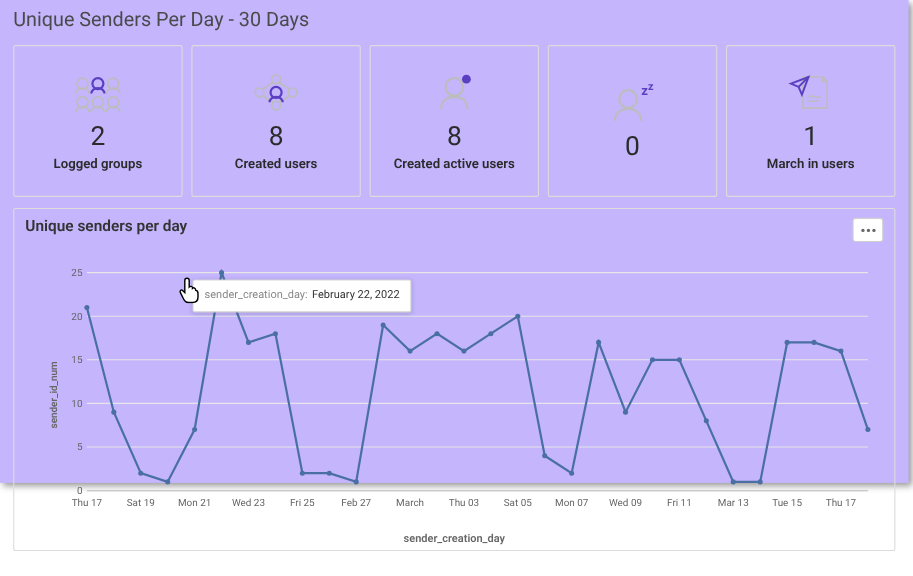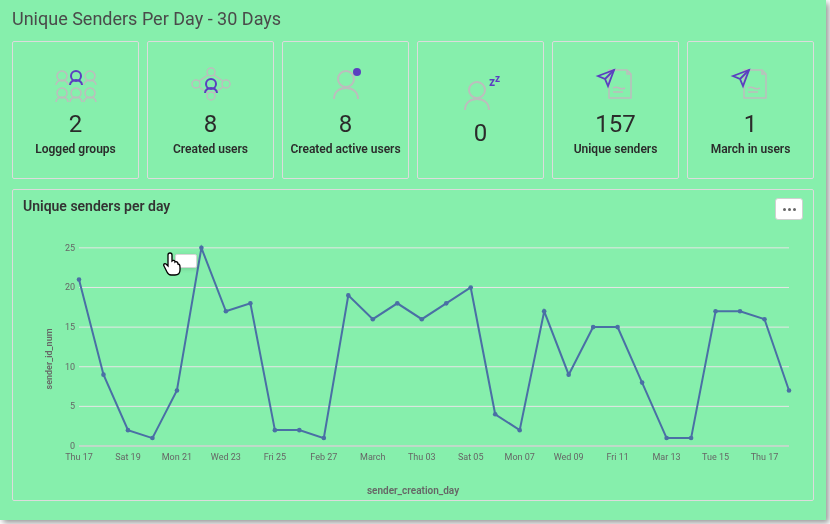--- a/index.html
+++ b/index.html
@@ -7,22 +7,22 @@
     font-family: -apple-system, BlinkMacSystemFont, "Segoe UI", Roboto, Arial, sans-serif;
     background: #fff;
     width: 830px;
     height: 524px;
     overflow: hidden;
     position: relative;
   }
   .page {
     padding: 8px 12px 12px 12px;
     width: 826px;
-    height: 520px;
-    background:#86efac;
+    height: 439px;
+    background:#c4b5fd;
     box-shadow: 3px 3px 6px rgba(0,0,0,0.4);
   }
   .title {
     font-size: 18px;
     color: #4a4a4a;
     font-weight: 400;
     margin-bottom: 12px;
   }
   .cards {
     display: flex;
@@ -222,38 +222,20 @@
             <circle cx="18" cy="16" r="8"></circle>
             <path d="M6 36c0-7 5-11 12-11s12 4 12 11"></path>
           </g>
           <text x="30" y="12" font-size="12" font-weight="700" fill="#5a3fc0">z</text>
           <text x="36" y="8" font-size="10" font-weight="700" fill="#5a3fc0">z</text>
         </svg>
       </div>
       <div class="value">0</div>
     </div>
 
-    <div class="card">
-      <div class="icon-wrap">
-        <svg width="42" height="36" viewBox="0 0 42 36">
-          <g fill="none" stroke="#bdbdbd" stroke-width="1.5">
-            <path d="M14 4h18l4 4v24H14z"></path>
-              <path d="M32 4v4h4"></path>
-            <path d="M18 22c2-1 4-1 6 0s4 1 6 0"></path>
-            <line x1="18" y1="26" x2="28" y2="26"></line>
-          </g>
-          <g fill="none" stroke="#5a3fc0" stroke-width="1.8">
-            <path d="M3 10l16-6-6 16-3-7z"></path>
-            <line x1="10" y1="13" x2="19" y2="4"></line>
-          </g>
-        </svg>
-      </div>
-      <div class="value">157</div>
-      <div class="label">Unique senders</div>
-    </div>
 
     <div class="card">
       <div class="icon-wrap">
         <svg width="42" height="36" viewBox="0 0 42 36">
           <g fill="none" stroke="#bdbdbd" stroke-width="1.5">
             <path d="M14 4h18l4 4v24H14z"></path>
               <path d="M32 4v4h4"></path>
             <path d="M18 22c2-1 4-1 6 0s4 1 6 0"></path>
             <line x1="18" y1="26" x2="28" y2="26"></line>
           </g>
@@ -346,20 +328,21 @@
             <text x="462.6896551724138" y="234" text-anchor="middle" class="tick-label">Mon 07</text>
             <text x="511.65517241379314" y="234" text-anchor="middle" class="tick-label">Wed 09</text>
             <text x="560.6206896551724" y="234" text-anchor="middle" class="tick-label">Fri 11</text>
             <text x="609.5862068965517" y="234" text-anchor="middle" class="tick-label">Mar 13</text>
             <text x="658.551724137931" y="234" text-anchor="middle" class="tick-label">Tue 15</text>
             <text x="707.5172413793103" y="234" text-anchor="middle" class="tick-label">Thu 17</text>
           </g>
       </svg>
 
       <div class="tooltip" style="left:152px; top:30px;">
+        <div><span class="k">sender_creation_day:</span><span class="v">February 22, 2022</span></div>
       </div>
 
       <svg class="cursor-icon" style="left:138px; top:26px;" width="22" height="26">
         <path d="M9 3c1 0 2 1 2 2v6c1-1 3-1 3 1c1-1 3 0 3 2c1 0 2 1 2 3v3c0 3-2 5-5 5h-4c-2 0-3-1-4-3l-3-6c-1-2 1-3 2-2l2 2V5c0-1 1-2 2-2z" fill="#fff" stroke="#000" stroke-width="1.3"></path>
       </svg>
     </div>
   </div>
 </div>
 
 </body></html>

